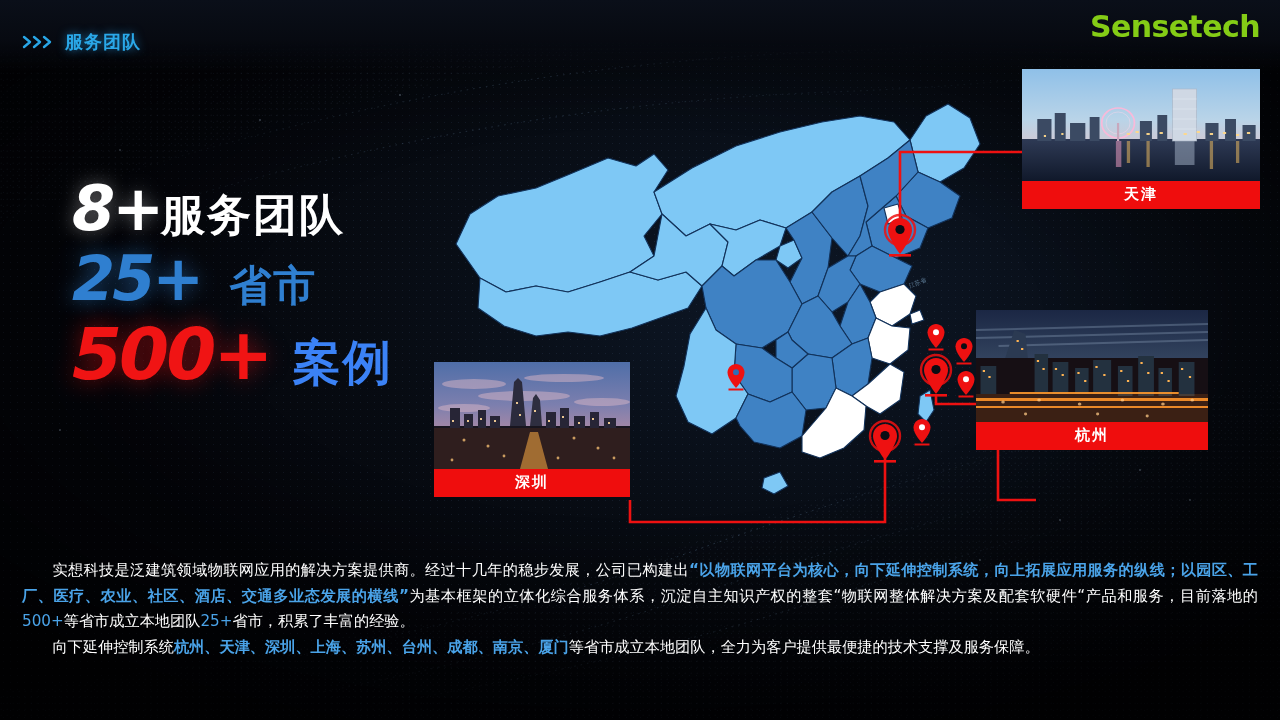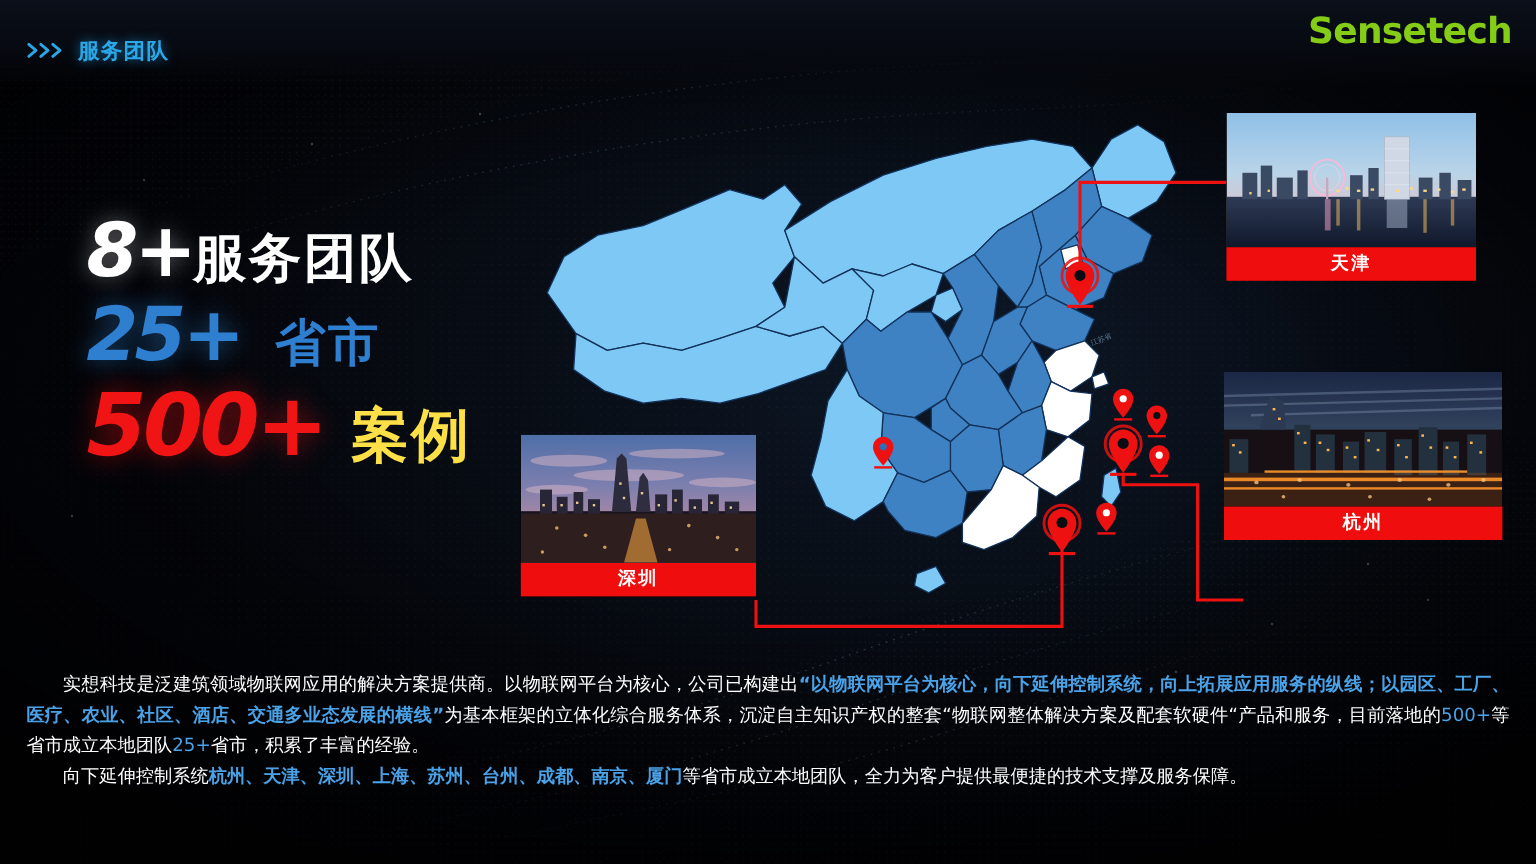--- a/index.html
+++ b/index.html
@@ -60,40 +60,40 @@
     font-weight:700; font-style:italic;
     letter-spacing:-3px;
     line-height:1;
   }
   .stat-label { font-weight:700; line-height:1; }
   .row-white .stat-num { font-size:62px; color:#ffffff; text-shadow:0 0 18px rgba(255,255,255,.35); }
   .row-white .stat-label { font-size:44px; color:#ffffff; letter-spacing:2px; }
   .row-blue .stat-num { font-size:62px; color:#2f7fd0; text-shadow:0 0 20px rgba(47,127,208,.55); }
   .row-blue .stat-label { font-size:42px; color:#2f7fd0; margin-left:28px; letter-spacing:2px;margin-top:12px; }
   .row-red .stat-num { font-size:72px; color:#f01414; text-shadow:0 0 22px rgba(240,20,20,.5); }
-  .row-red .stat-label { font-size:48px; color:#fde047; margin-left:22px; letter-spacing:2px; }
+  .row-red .stat-label { font-size:48px; color:#3b82f6; margin-left:22px; letter-spacing:2px; }
   
   #map-wrap { position:absolute; left:440px; top:96px; width:570px; height:450px; z-index:8; }
   #map-wrap svg { display:block; width:100%; height:100%; }
   
   .marker { position:absolute; z-index:14; transform:translate(-50%,-100%); }
   .marker svg { display:block; overflow:visible; }
   
   #connectors { position:absolute; inset:0; z-index:12; pointer-events:none; }
   
   .card { position:absolute; z-index:16; background:#000; }
   .card .photo { width:100%; position:relative; overflow:hidden; }
   .card .cap {
     background:#ef0d0d; color:#fff; text-align:center;
     font-size:15px; font-weight:700; letter-spacing:2px;
     padding:4px 0 5px;
   }
-  #card-tianjin  { left:1022px; top:94px;  width:208px; }
+  #card-tianjin  { left:1022px; top:69px;  width:238px; }
   #card-tianjin .photo { height:112px; }
-  #card-hangzhou { left:1020px; top:310px; width:232px; }
+  #card-hangzhou { left:976px; top:310px; width:232px; }
   #card-hangzhou .photo { height:112px; }
   #card-shenzhen { left:434px;  top:362px; width:196px; }
   #card-shenzhen .photo { height:107px; }
   .photo svg { display:block; width:100%; height:100%; }
   
   #copy {
     position:absolute; left:0; top:558px; width:1280px; z-index:20;
     padding:0 22px;
     font-family:"DejaVu Sans","Liberation Sans",sans-serif;
     font-size:15.2px;
@@ -519,15 +519,15 @@
         <circle cx="18" cy="98" r="1.4"></circle>
           <circle cx="180" cy="96" r="1.4"></circle>
       </g>
       <rect y="66" width="196" height="41" fill="#ff7a1a" opacity=".10"></rect>
     </svg>
   </div>
   <div class="cap">深圳</div>
 </div>
 
 <div id="copy">
-  <p><span>实想科技是泛建筑领域物联网应用的解决方案提供商。以物联网平台为核心，公司已构建出</span><span class="hl">“以物联网平台为核心，向下延伸控制系统，向上拓展应用服务的纵线；以园区、工厂、医疗、农业、社区、酒店、交通多业态发展的横线”</span><span>为基本框架的立体化综合服务体系，沉淀自主知识产权的整套“物联网整体解决方案及配套软硬件“产品和服务，目前落地的</span><span class="hl-n">500+</span><span>等省市成立本地团队</span><span class="hl-n">25+</span><span>省市，积累了丰富的经验。</span></p>
+  <p><span>实想科技是泛建筑领域物联网应用的解决方案提供商。经过十几年的稳步发展，公司已构建出</span><span class="hl">“以物联网平台为核心，向下延伸控制系统，向上拓展应用服务的纵线；以园区、工厂、医疗、农业、社区、酒店、交通多业态发展的横线”</span><span>为基本框架的立体化综合服务体系，沉淀自主知识产权的整套“物联网整体解决方案及配套软硬件“产品和服务，目前落地的</span><span class="hl-n">500+</span><span>等省市成立本地团队</span><span class="hl-n">25+</span><span>省市，积累了丰富的经验。</span></p>
   <p><span>向下延伸控制系统</span><span class="hl">杭州、天津、深圳、上海、苏州、台州、成都、南京、厦门</span><span>等省市成立本地团队，全力为客户提供最便捷的技术支撑及服务保障。</span></p>
 </div>
 
 </body></html>

